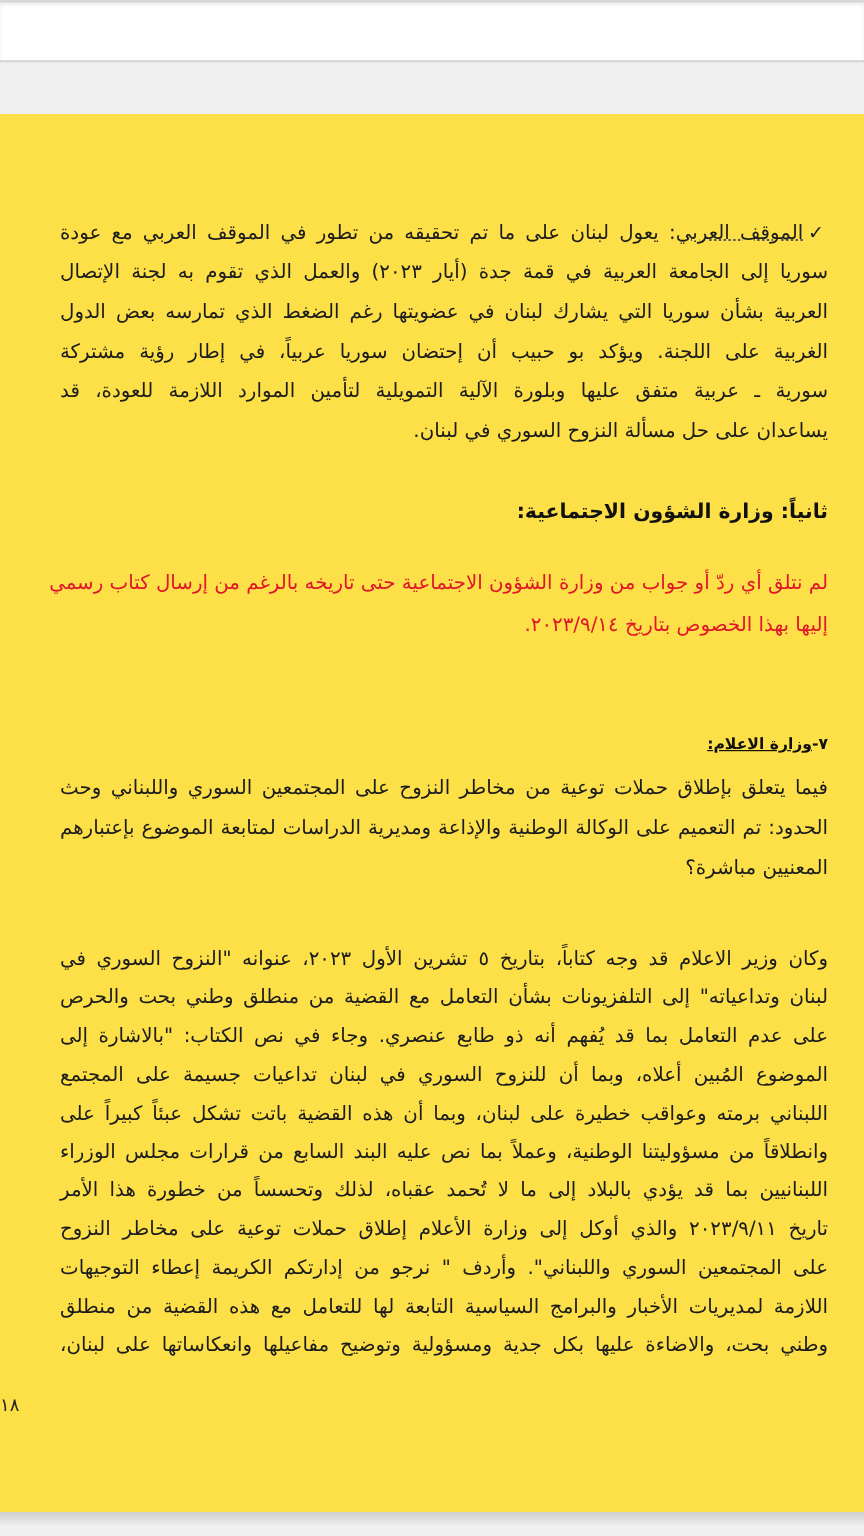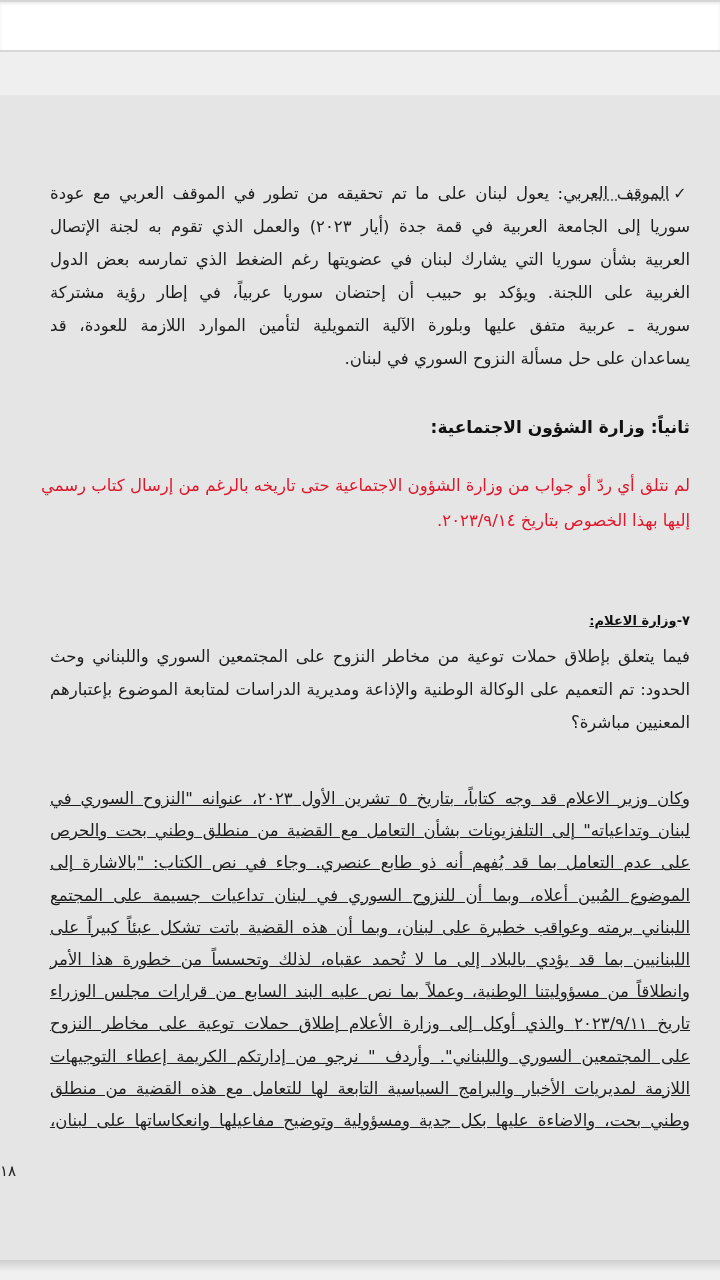--- a/index.html
+++ b/index.html
@@ -20,21 +20,21 @@
     background: #efefef;
     border-top: 2px solid #d8d8d8;
     border-bottom: 2px solid #d8d8d8;
   }
   .bottom-band {
     position: absolute; left: 0; top: 1260px; width: 720px; height: 20px;
     background: linear-gradient(#cfcfcf, #f0f0f0 60%);
   }
   .page {
     position: absolute; left: 0; top: 95px; width: 720px; height: 1165px;
-    background: #e5e5e5;
+    background: #fde047;
   }
   .content {
     position: absolute; right: 30px; width: 640px;
     direction: rtl; text-align: justify;
     font-size: 16.5px; color: #1c1c1c;
   }
   .line { display: block; height: 33px; line-height: 33px; white-space: nowrap; text-align-last: justify; }
   .line.last { text-align-last: right; }
   .p1 { top: 82px; }
   .p1 .line { padding-right: 0; }
@@ -43,21 +43,21 @@
     direction: rtl; font-size: 17px; font-weight: bold; color: #111;
   }
   .red-para { top: 373px; color: #e0162b; }
   .red-para .line { height: 35px; line-height: 35px; }
   .heading7 {
     position: absolute; right: 30px; top: 518px;
     direction: rtl; font-size: 13px; font-weight: bold; color: #111;
   }
   .heading7 .u { text-decoration: underline; }
   .p7 { top: 545px; }
-  .p8 { top: 688px; text-decoration: underline; }
+  .p8 { top: 688px; }
   .p8 .line { height: 32.2px; line-height: 32.2px; }
   .check { font-size: 16px; margin-left: 4px; }
   .dotted { text-decoration: underline dotted #555; }
   .page-number {
     position: absolute; left: 0; width: 720px; top: 1067px;
     text-align: left; font-size: 15px; color: #222;
   }
 </style>
 </head>
 <body>
@@ -92,22 +92,22 @@
     <span class="line">الحدود: تم التعميم على الوكالة الوطنية والإذاعة ومديرية الدراسات لمتابعة الموضوع بإعتبارهم</span>
     <span class="line last">المعنيين مباشرة؟</span>
   </div>
 
   <div class="content p8">
     <span class="line">وكان وزير الاعلام قد وجه كتاباً، بتاريخ ٥ تشرين الأول ٢٠٢٣، عنوانه "النزوح السوري في</span>
     <span class="line">لبنان وتداعياته" إلى التلفزيونات بشأن التعامل مع القضية من منطلق وطني بحت والحرص</span>
     <span class="line">على عدم التعامل بما قد يُفهم أنه ذو طابع عنصري. وجاء في نص الكتاب: "بالاشارة إلى</span>
     <span class="line">الموضوع المُبين أعلاه، وبما أن للنزوح السوري في لبنان تداعيات جسيمة على المجتمع</span>
     <span class="line">اللبناني برمته وعواقب خطيرة على لبنان، وبما أن هذه القضية باتت تشكل عبئاً كبيراً على</span>
+    <span class="line">وانطلاقاً من مسؤوليتنا الوطنية، وعملاً بما نص عليه البند السابع من قرارات مجلس الوزراء</span>
     <span class="line">اللبنانيين بما قد يؤدي بالبلاد إلى ما لا تُحمد عقباه، لذلك وتحسساً من خطورة هذا الأمر</span>
-    <span class="line">وانطلاقاً من مسؤوليتنا الوطنية، وعملاً بما نص عليه البند السابع من قرارات مجلس الوزراء</span>
     <span class="line">تاريخ ٢٠٢٣/٩/١١ والذي أوكل إلى وزارة الأعلام إطلاق حملات توعية على مخاطر النزوح</span>
     <span class="line">على المجتمعين السوري واللبناني". وأردف " نرجو من إدارتكم الكريمة إعطاء التوجيهات</span>
     <span class="line">اللازمة لمديريات الأخبار والبرامج السياسية التابعة لها للتعامل مع هذه القضية من منطلق</span>
     <span class="line">وطني بحت، والاضاءة عليها بكل جدية ومسؤولية وتوضيح مفاعيلها وانعكاساتها على لبنان،</span>
   </div>
 
   <div class="page-number">١٨</div>
 </div>
 
 <div class="bottom-band"></div>

